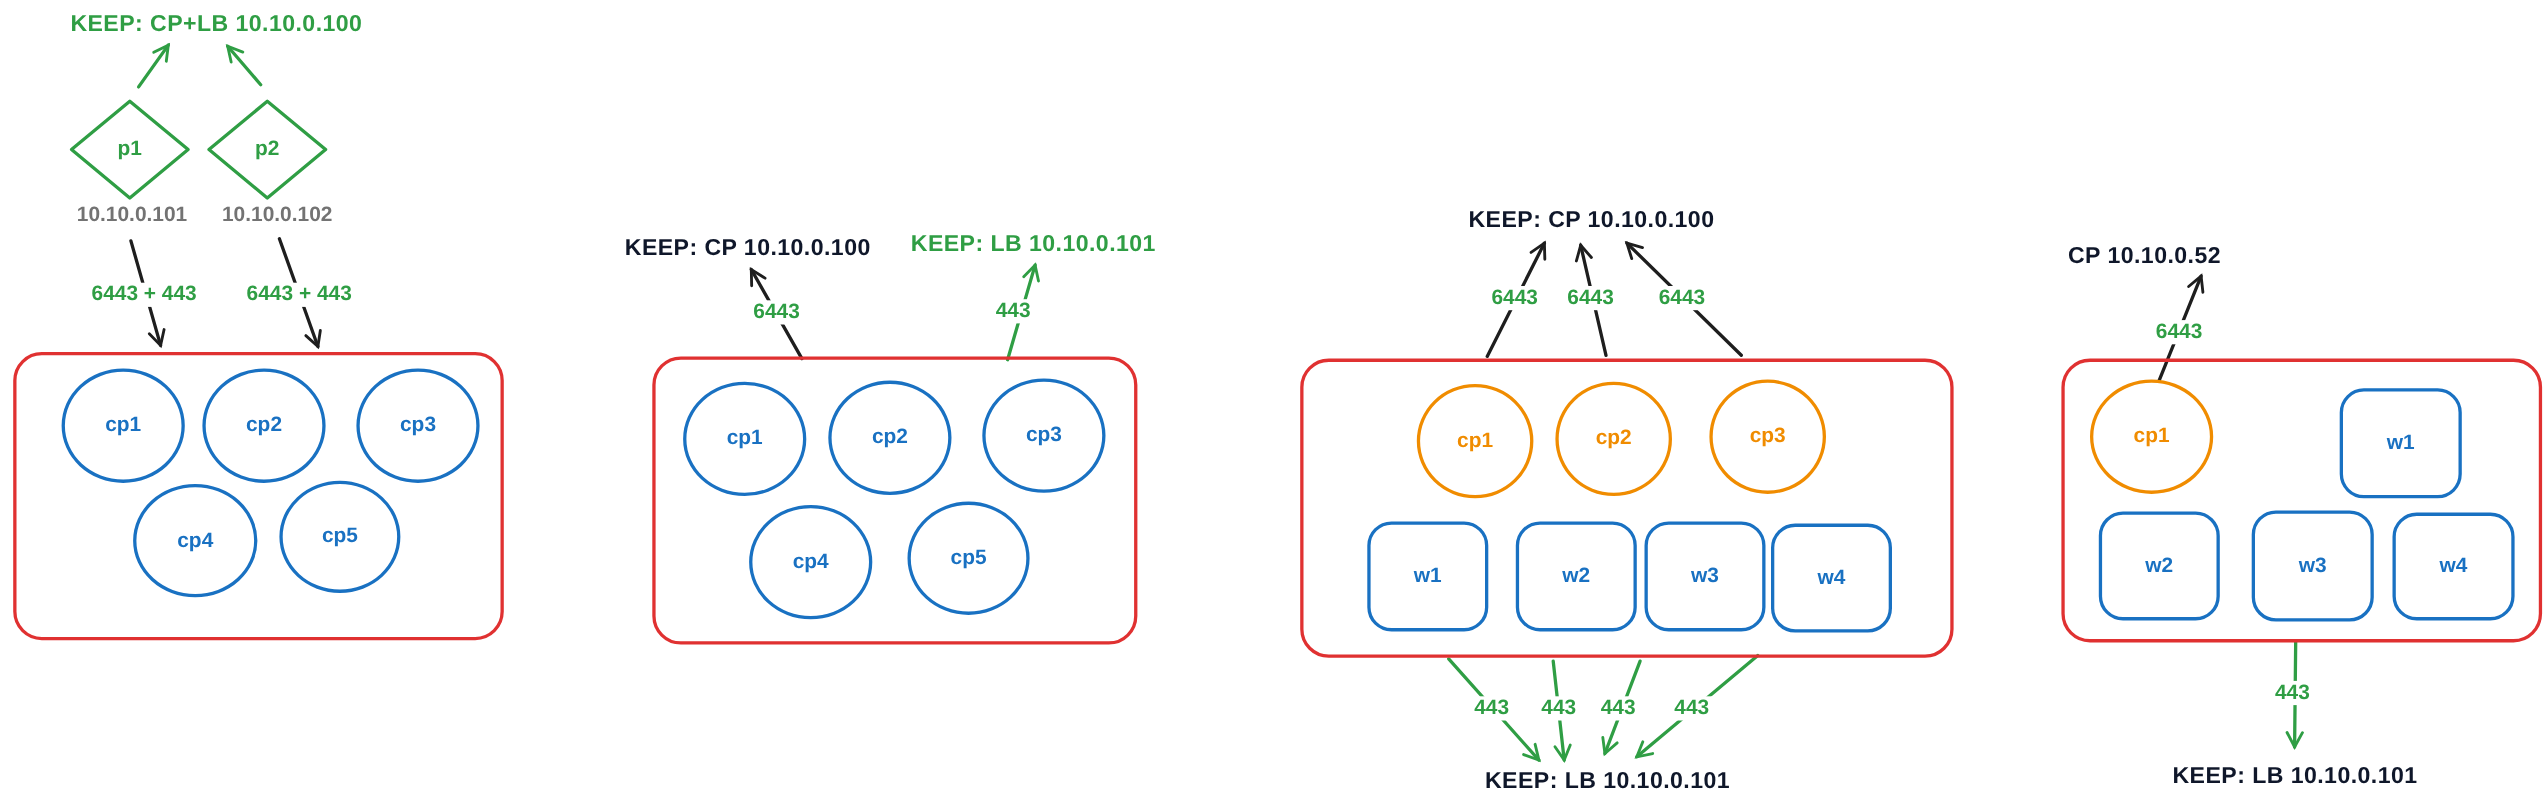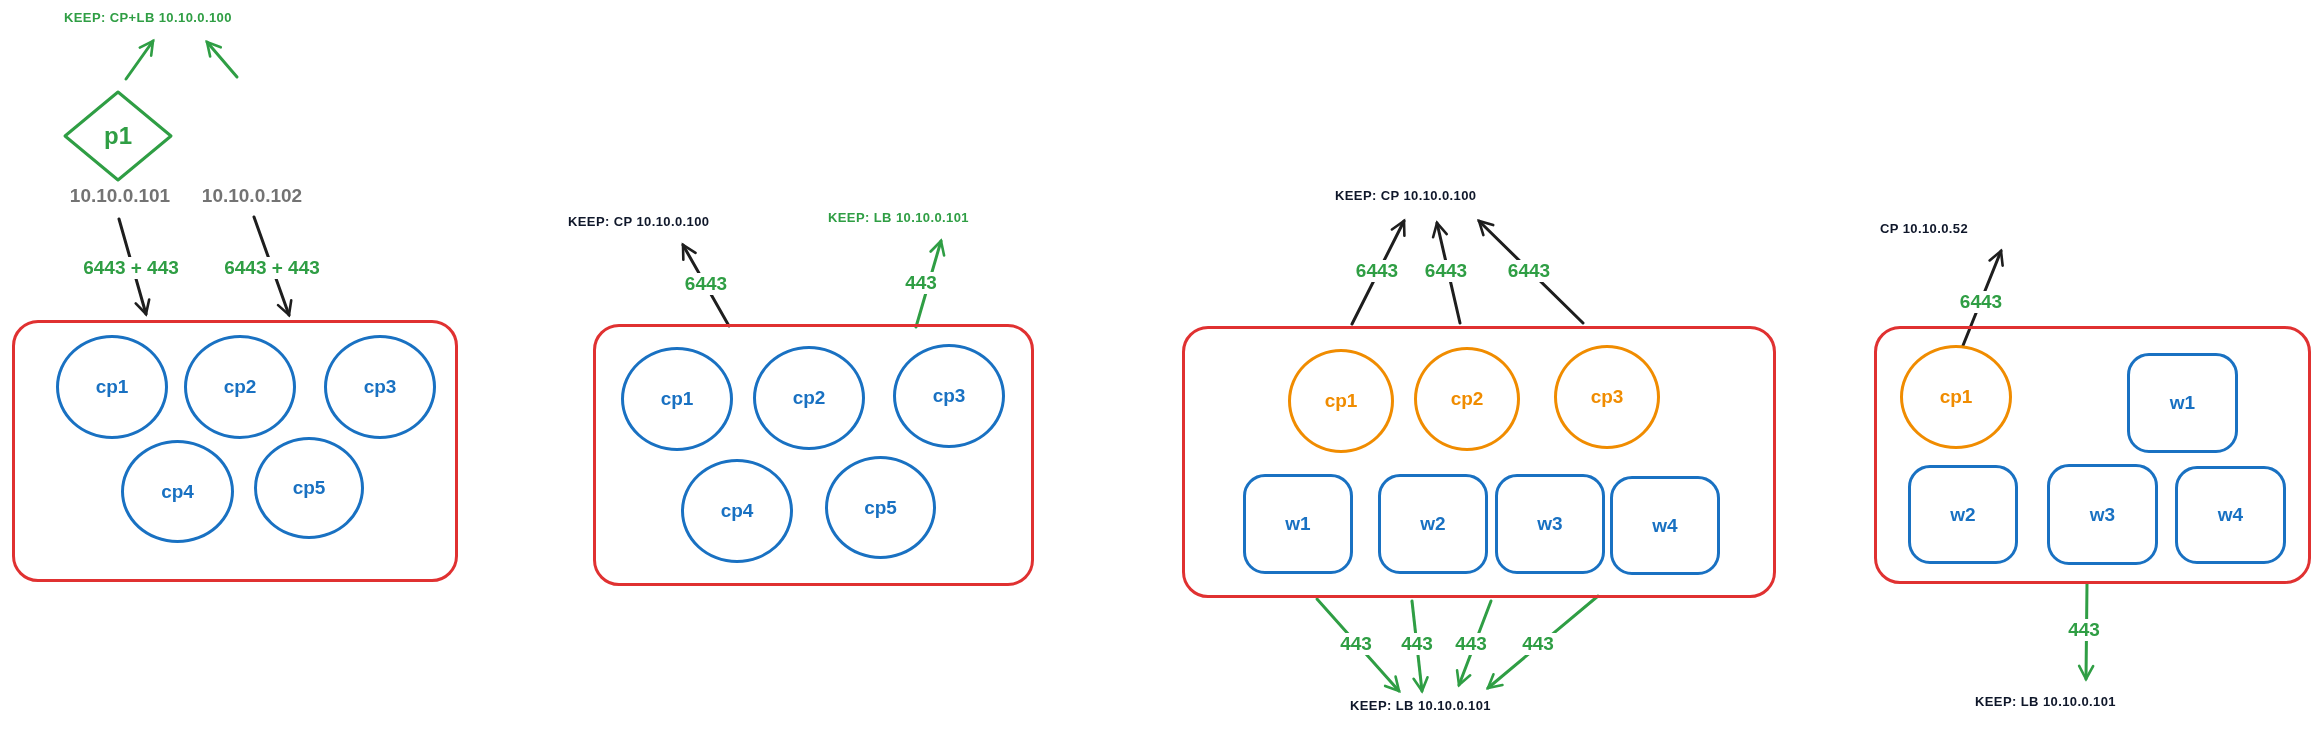--- a/index.html
+++ b/index.html
@@ -1,21 +1,21 @@
 <!DOCTYPE html>
 <html><head>
 <meta charset="utf-8">
 <style>
   html,body { margin:0; padding:0; background:#ffffff; }
   #canvas {
     position:relative; width:2315px; height:736px; background:#ffffff; overflow:hidden;
     font-family:"Liberation Sans","DejaVu Sans",sans-serif; font-weight:600;
   }
   #arrows { position:absolute; left:0; top:0; z-index:1; pointer-events:none; }
-  .heading { position:absolute; z-index:2; white-space:nowrap; font-size:13px; letter-spacing:.4px; }
+  .heading { position:absolute; z-index:2; white-space:nowrap; font-size:21px; letter-spacing:.4px; }
   .black { color:#0f172a; }
   .green { color:#2f9e44; }
   .port {
     position:absolute; z-index:3; white-space:nowrap; font-size:19px;
     color:#2f9e44; background:#ffffff; padding:0 3px; transform:translate(-50%,-50%);
   }
   .ip { position:absolute; z-index:2; white-space:nowrap; font-size:19px; color:#737373; transform:translate(-50%,-50%); }
   .box {
     position:absolute; z-index:2; border:3px solid #e03131; border-radius:26px; background:transparent;
   }
@@ -23,21 +23,21 @@
     position:absolute; z-index:2; display:flex; align-items:center; justify-content:center;
     font-size:19px; background:#ffffff;
   }
   .circle { border:3px solid #1971c2; border-radius:50%; color:#1971c2; }
   .circle.o { border-color:#f08c00; color:#f08c00; }
   .sq { border:3px solid #1971c2; border-radius:22px; color:#1971c2; }
   .diamond { position:absolute; z-index:2; }
   .diamond svg { position:absolute; left:0; top:0; }
   .diamond span {
     position:absolute; inset:0; display:flex; align-items:center; justify-content:center;
-    color:#2f9e44; font-size:24px;
+    color:#2f9e44; font-size:19px;
   }
 </style>
 </head>
 <body>
 
 <div id="canvas">
 
   <svg id="arrows" width="2315" height="736" viewBox="0 0 2315 736">
     <defs>
       <marker id="head-black" markerUnits="userSpaceOnUse" markerWidth="22" markerHeight="22" refX="17" refY="11" orient="auto">
@@ -71,20 +71,26 @@
     </g>
   </svg>
 
   <div class="heading green" style="left:64px;top:10px">KEEP: CP+LB 10.10.0.100</div>
 
   <div class="diamond" style="left:60px;top:87px;width:116px;height:98px">
     <svg width="116" height="98" viewBox="0 0 116 98">
       <path d="M58,5 L111,49 L58,93 L5,49 Z" fill="#ffffff" stroke="#2f9e44" stroke-width="3" stroke-linejoin="round"></path>
     </svg>
     <span>p1</span>
+  </div>
+  <div class="diamond" style="left:185px;top:87px;width:116px;height:98px">
+    <svg width="116" height="98" viewBox="0 0 116 98">
+      <path d="M58,5 L111,49 L58,93 L5,49 Z" fill="#ffffff" stroke="#2f9e44" stroke-width="3" stroke-linejoin="round"></path>
+    </svg>
+    <span>p2</span>
   </div>
 
   <div class="ip" style="left:120px;top:196px">10.10.0.101</div>
   <div class="ip" style="left:252px;top:196px">10.10.0.102</div>
 
   <div class="port" style="left:131px;top:268px">6443 + 443</div>
   <div class="port" style="left:272px;top:268px">6443 + 443</div>
 
   <div class="box" style="left:12px;top:320px;width:440px;height:256px"></div>
   <div class="node circle" style="left:56px;top:335px;width:106px;height:98px">

